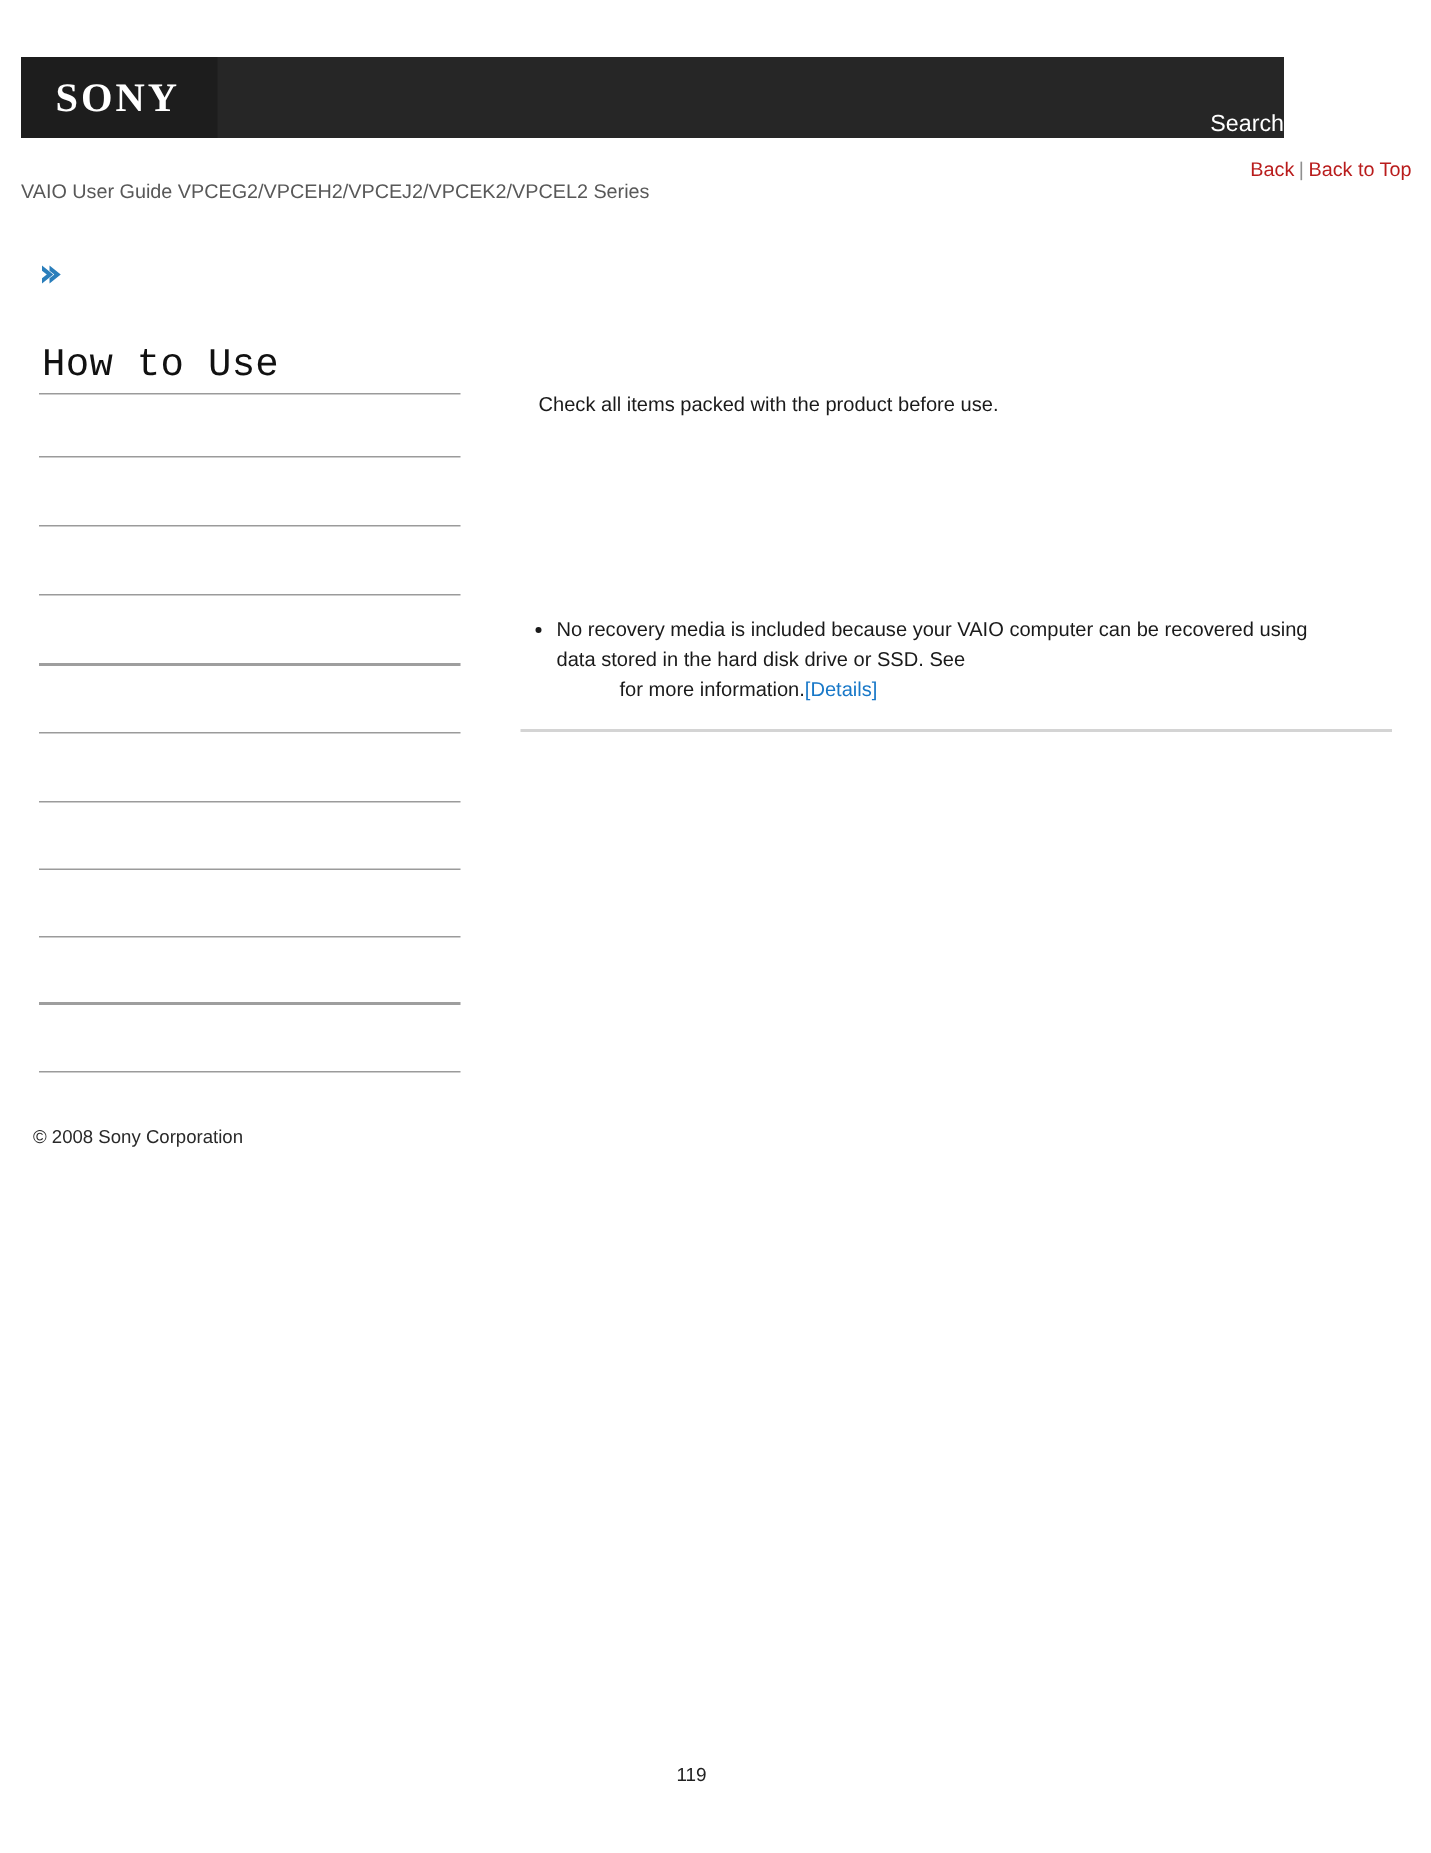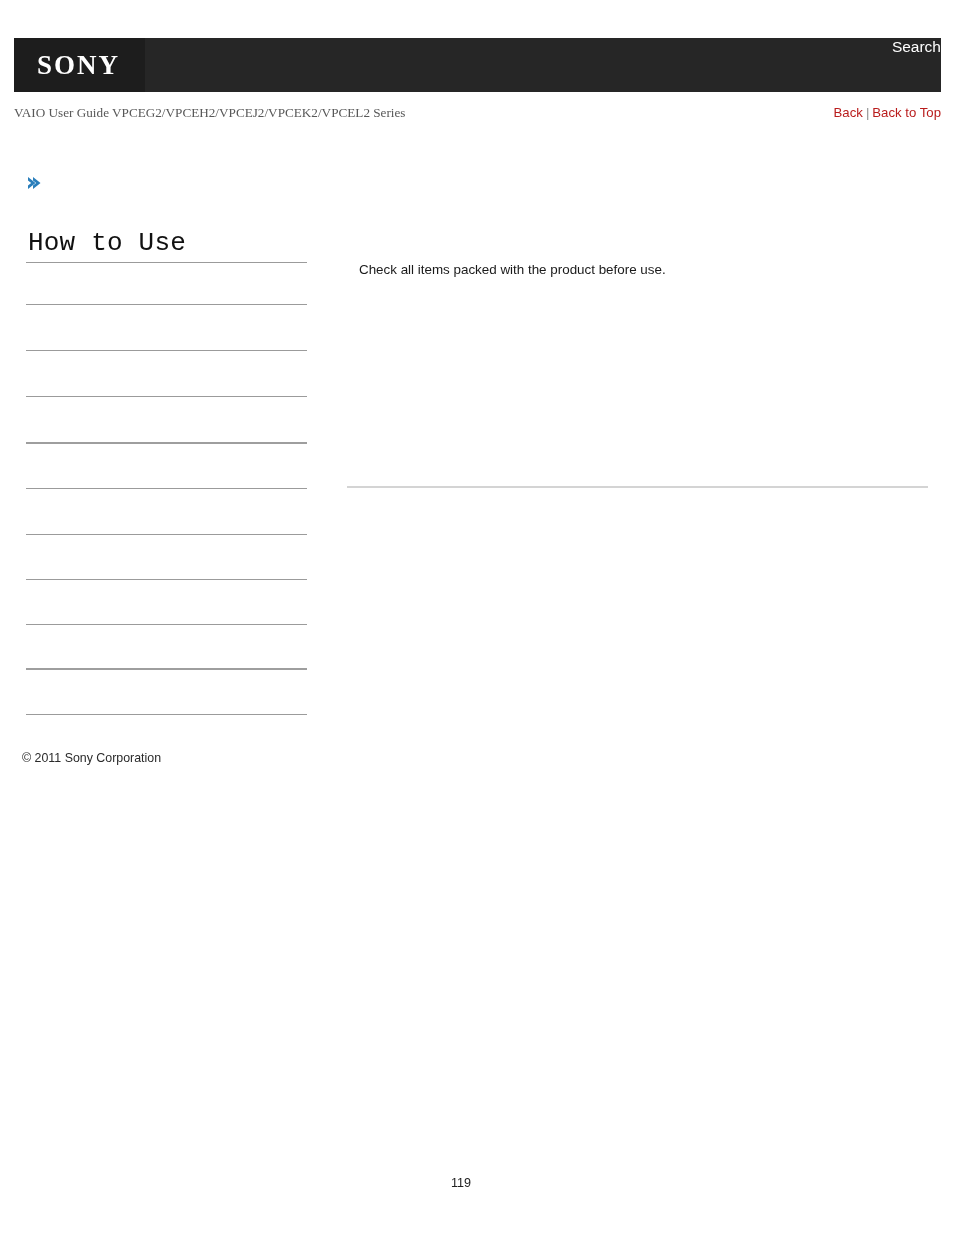--- a/index.html
+++ b/index.html
@@ -22,25 +22,25 @@
     top: 0; left: 0;
     width: 954px;
     height: 1235px;
   }
 
   
   .header-bar {
     position: absolute;
     left: 14px;
     top: 38px;
-    width: 927px;
+    width: 842px;
     height: 54px;
     background: #262626;
     display: flex;
-    align-items: flex-start;
+    align-items: flex-end;
   }
   .logo-block {
     width: 131px;
     height: 54px;
     background: #1d1d1d;
     display: flex;
     align-items: center;
     justify-content: center;
     flex: none;
   }
@@ -65,26 +65,25 @@
   .subheader {
     position: absolute;
     left: 14px;
     top: 102px;
     width: 927px;
     height: 22px;
   }
   .guide-title {
     position: absolute;
     left: 0;
-    top: 0;
+    top: 15px;
     font-size: 13.2px;
     color: #585858;
     white-space: nowrap;
     line-height: 22px;
-    font-family: Liberation Serif, serif;
   }
   .nav-links {
     position: absolute;
     right: 0;
     top: 0;
     font-size: 13.2px;
     line-height: 22px;
     white-space: nowrap;
   }
   .nav-links a {
@@ -297,19 +296,27 @@
     <div class="sb-rule thick" style="top:440px;"></div>
     <span class="sb-item-label" style="top:450px;"></span>
 
     <div class="sb-rule" style="top:486px;"></div>
   </div>
 
   <div class="content">
     <p class="content-intro">Check all items packed with the product before use.</p>
   </div>
 
+  <ul class="note-list">
+    <li>
+      <span class="bullet"></span>
+      <span>No recovery media is included because your VAIO computer can be recovered using</span><br>
+      <span>data stored in the hard disk drive or SSD. See</span><br>
+      <span class="details-line"><span>for more information.</span><a class="details-link" href="#">[Details]</a></span>
+    </li>
+  </ul>
 
   <div class="content-rule"></div>
 
-  <div class="copyright">© 2011 Sony Corporation</div>
+  <div class="copyright">© 2008 Sony Corporation</div>
   <div class="page-number">119</div>
 
 </div>
 
 </body></html>

